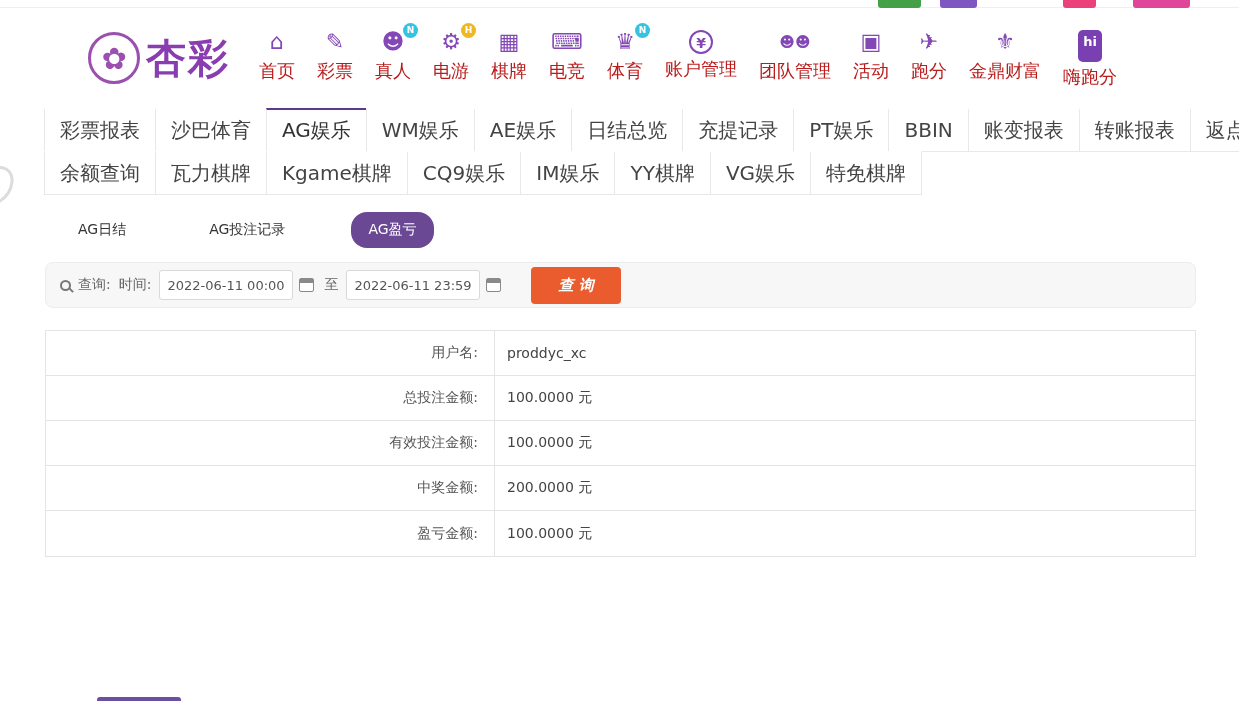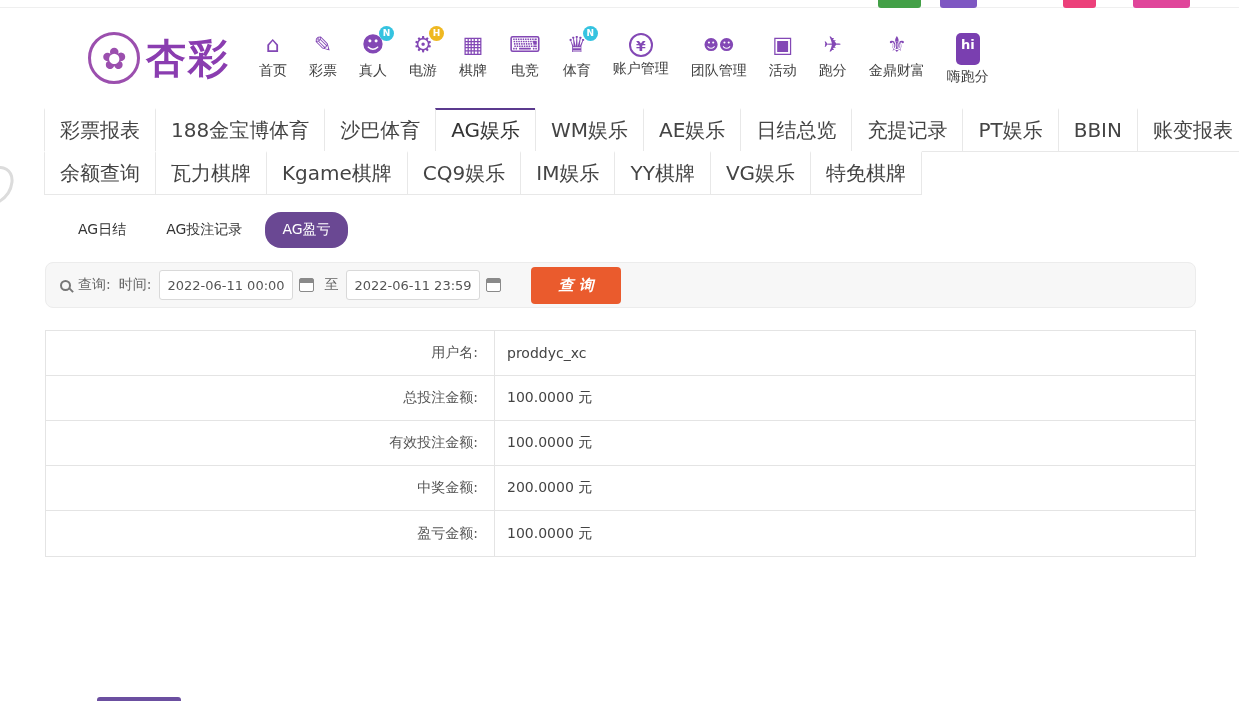--- a/index.html
+++ b/index.html
@@ -20,40 +20,40 @@
   .logo-mark { width:52px; height:52px; border:3px solid #9b4fae; border-radius:50%;
     color:#9b4fae; font-size:30px; display:flex; align-items:center; justify-content:center; }
   .logo-text { font-size:40px; font-weight:bold; color:#8a3db0; margin-left:6px; letter-spacing:2px; }
   .nav { display:flex; align-items:flex-start; }
   .nav-item { text-align:center; padding:0 11px; position:relative; cursor:pointer; }
   .nav-icon { display:block; height:28px; line-height:28px; font-size:22px; color:#8348b5; }
   .nav-icon.circle-glyph { width:24px; height:24px; margin:2px auto; line-height:22px; border:2px solid #8348b5;
     border-radius:50%; font-size:14px; font-weight:bold; }
   .nav-icon.hi-glyph { width:24px; height:32px; margin:2px auto; line-height:24px; background:#7a3fb0;
     color:#fff; border-radius:5px; font-size:13px; font-weight:bold; }
-  .nav-label { display:block; font-size:14px; color:#404040; margin-top:3px; white-space:nowrap; }
+  .nav-label { display:block; font-size:18px; color:#b91c1c; margin-top:3px; white-space:nowrap; }
   .badge { position:absolute; top:-5px; right:4px; width:15px; height:15px; border-radius:50%;
     color:#fff; font-size:9px; font-weight:bold; line-height:15px; text-align:center; }
   .badge-n { background:#35c3e0; }
   .badge-h { background:#efb821; }
 
   
   .watermark { position:absolute; pointer-events:none; z-index:30; color:#cdcdcd; }
   .wm-swirl-r { position:absolute; top:52px; right:-18px; }
 
   
   .content { margin-left:45px; width:1151px; }
 
   .tabrow { display:flex; }
   .tab { height:44px; line-height:41px; padding:0 15px; font-size:20px; color:#444; background:#fff;
     border:1px solid #e8e8e8; border-top:2px solid transparent; margin-left:-1px; cursor:pointer; white-space:nowrap; }
   .tabrow.second { margin-top:-1px; }
   .tab.active { border-top:2px solid #5b3a8e; color:#333; }
 
-  .subtabs { display:flex; align-items:center; margin-top:17px; padding-left:16px; }
+  .subtabs { display:flex; align-items:center; margin-top:17px; padding-left:16px;gap:43px; }
   .subtab { padding:9px 17px; font-size:14px; color:#333; cursor:pointer; margin-right:6px; }
   .subtab.active { background:#6a4893; color:#fff; border-radius:16px;text-align:right; }
 
   .querybar { margin-top:14px; height:46px; background:#f7f7f7; border:1px solid #ececec; border-radius:8px;
     display:flex; align-items:center; padding:0 14px; font-size:14px; color:#666; }
   .searchicon { width:11px; height:11px; border:2px solid #777; border-radius:50%; position:relative; margin-right:7px; flex:none; }
   .searchicon::after { content:""; position:absolute; width:6px; height:2px; background:#777;
     transform:rotate(45deg); right:-5px; bottom:-2px; }
   .qlabel { margin-right:8px; }
   .qinput { width:134px; height:30px; border:1px solid #d9d9d9; border-radius:3px; padding:0 7px;
@@ -151,21 +151,20 @@
 
   <svg class="wm-swirl-r" width="64" height="56" viewBox="0 0 64 56">
     <path d="M4,44 C34,54 56,40 58,22 C59,10 48,4 40,10 C33,15 36,26 45,26" fill="none" stroke="#dcdcdc" stroke-width="3"></path>
   </svg>
 </div>
 
 <div class="content">
 
   <div class="tabrow">
     <div class="tab">彩票报表</div>
-    <div class="tab">188金宝博体育</div>
     <div class="tab">沙巴体育</div>
     <div class="tab active">AG娱乐</div>
     <div class="tab">WM娱乐</div>
     <div class="tab">AE娱乐</div>
     <div class="tab">日结总览</div>
     <div class="tab">充提记录</div>
     <div class="tab">PT娱乐</div>
     <div class="tab">BBIN</div>
     <div class="tab">账变报表</div>
     <div class="tab">转账报表</div>

